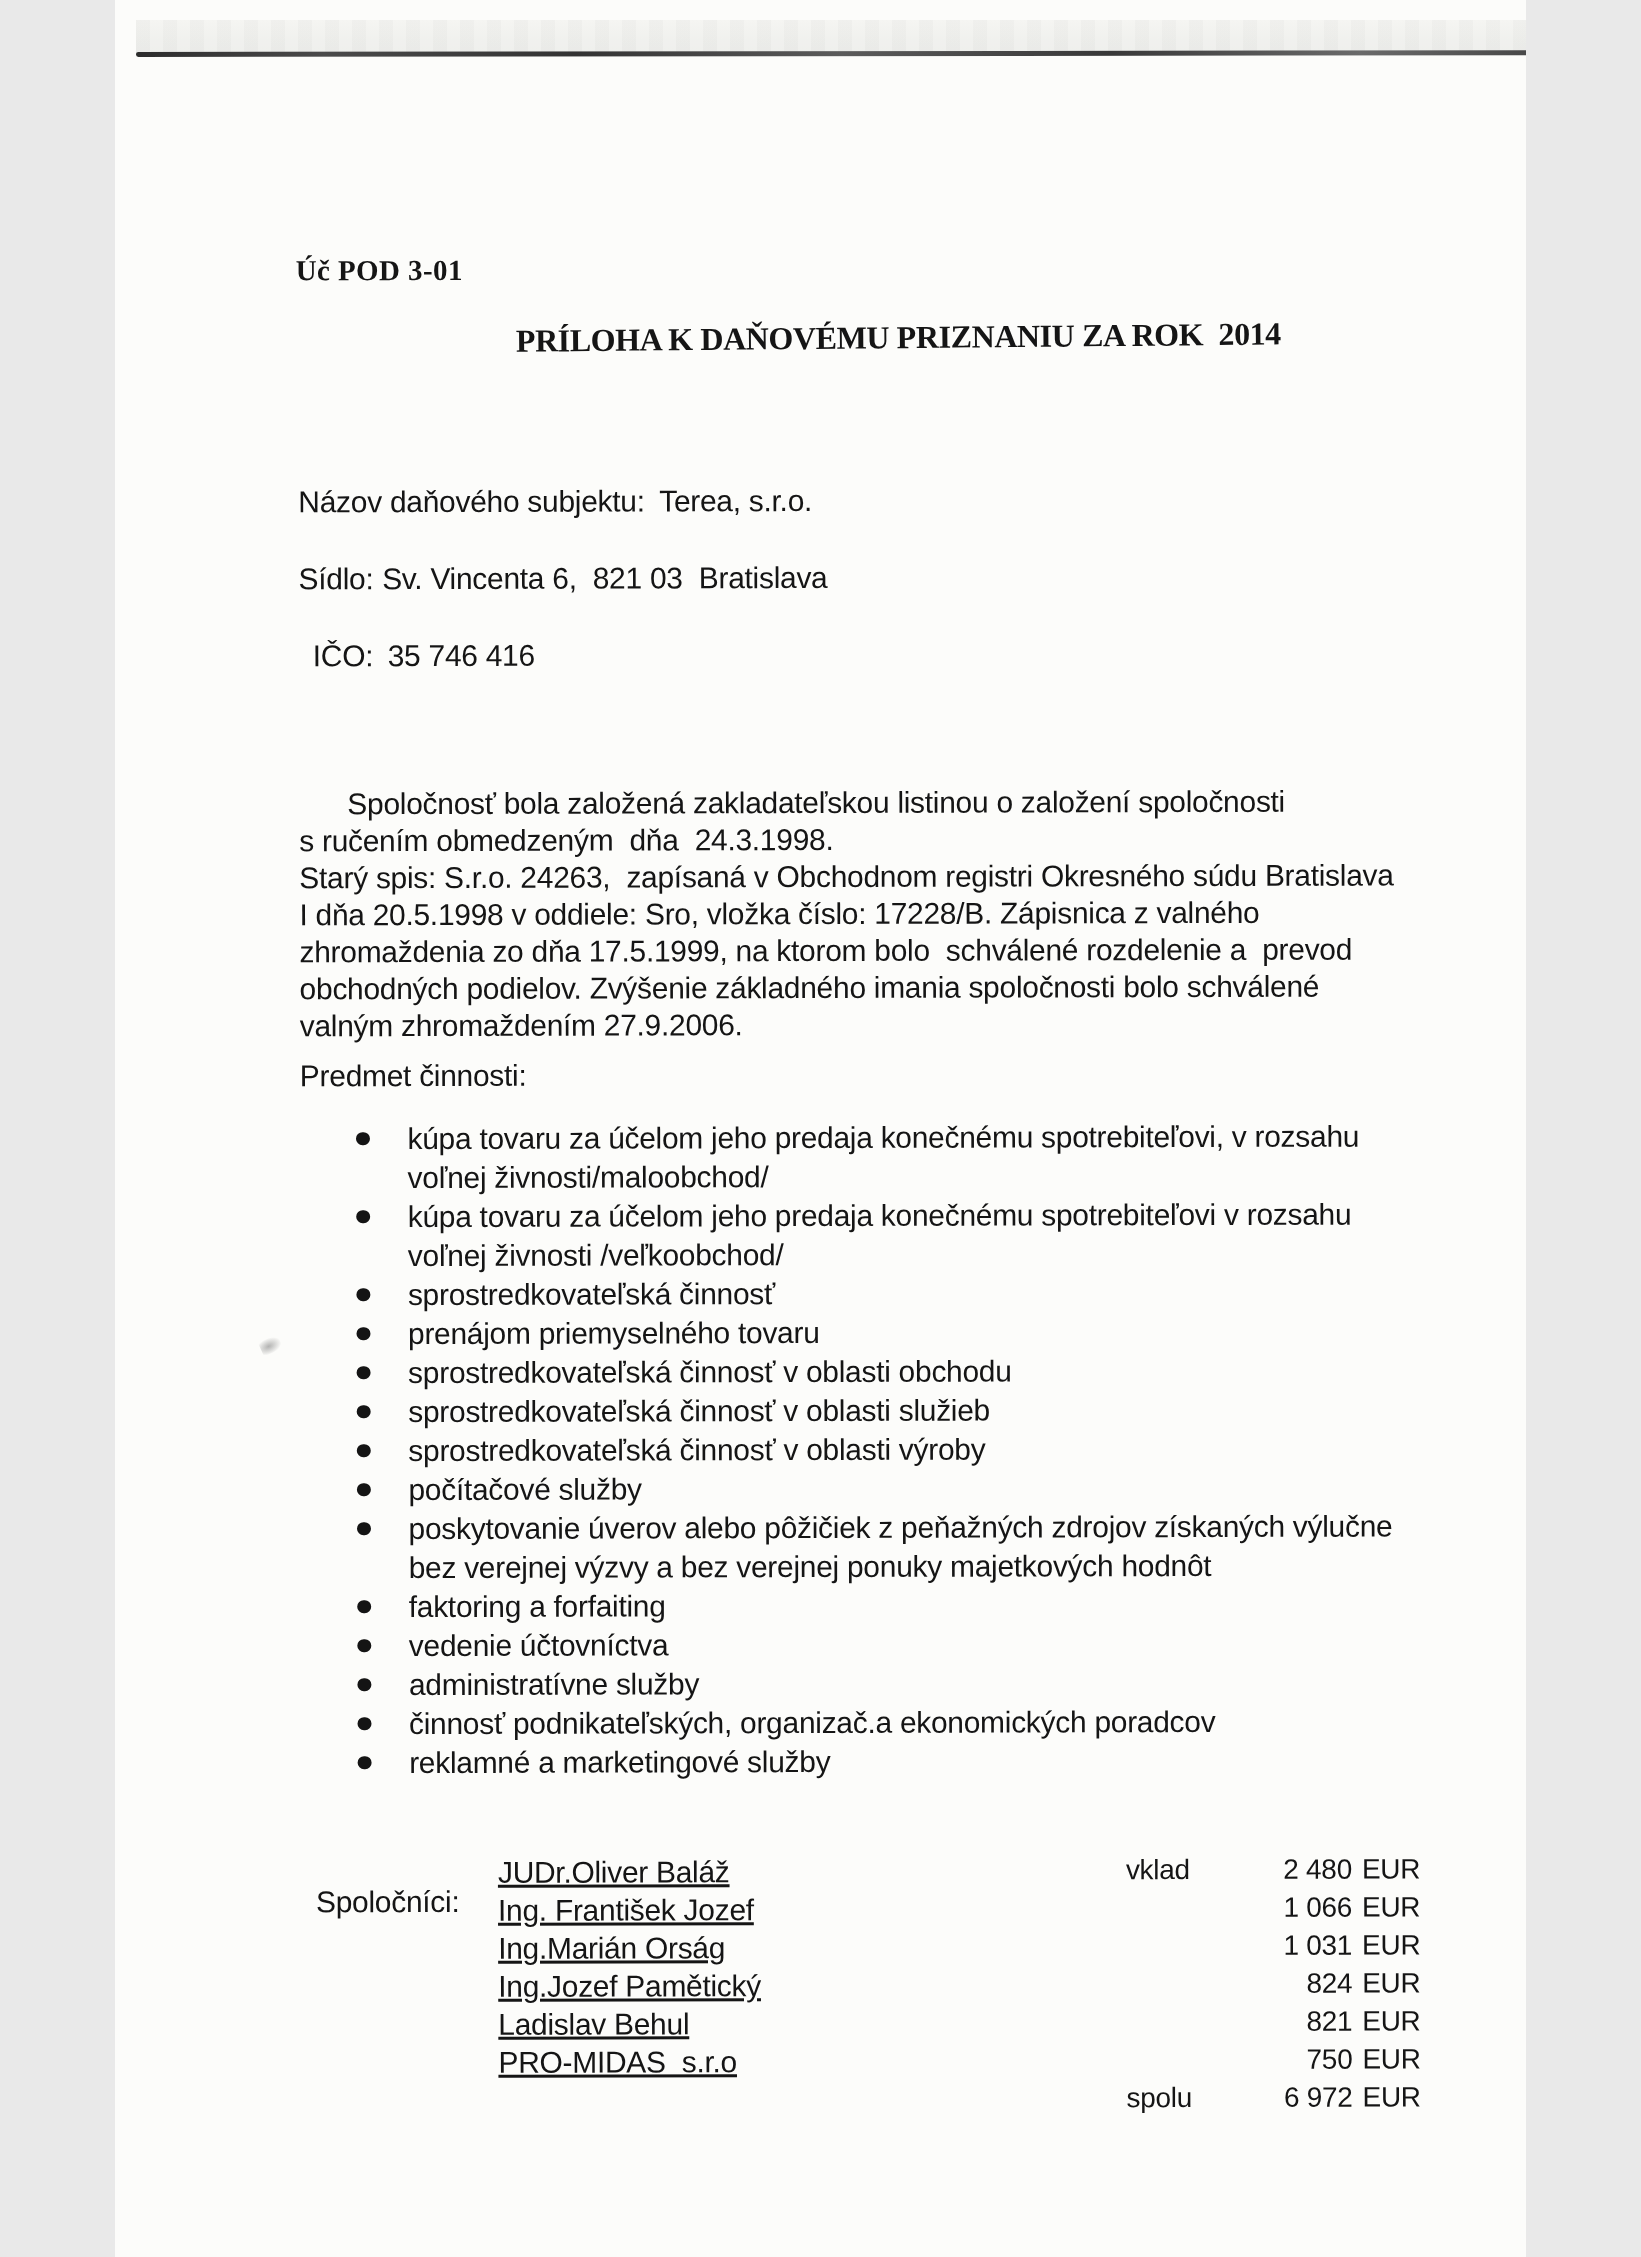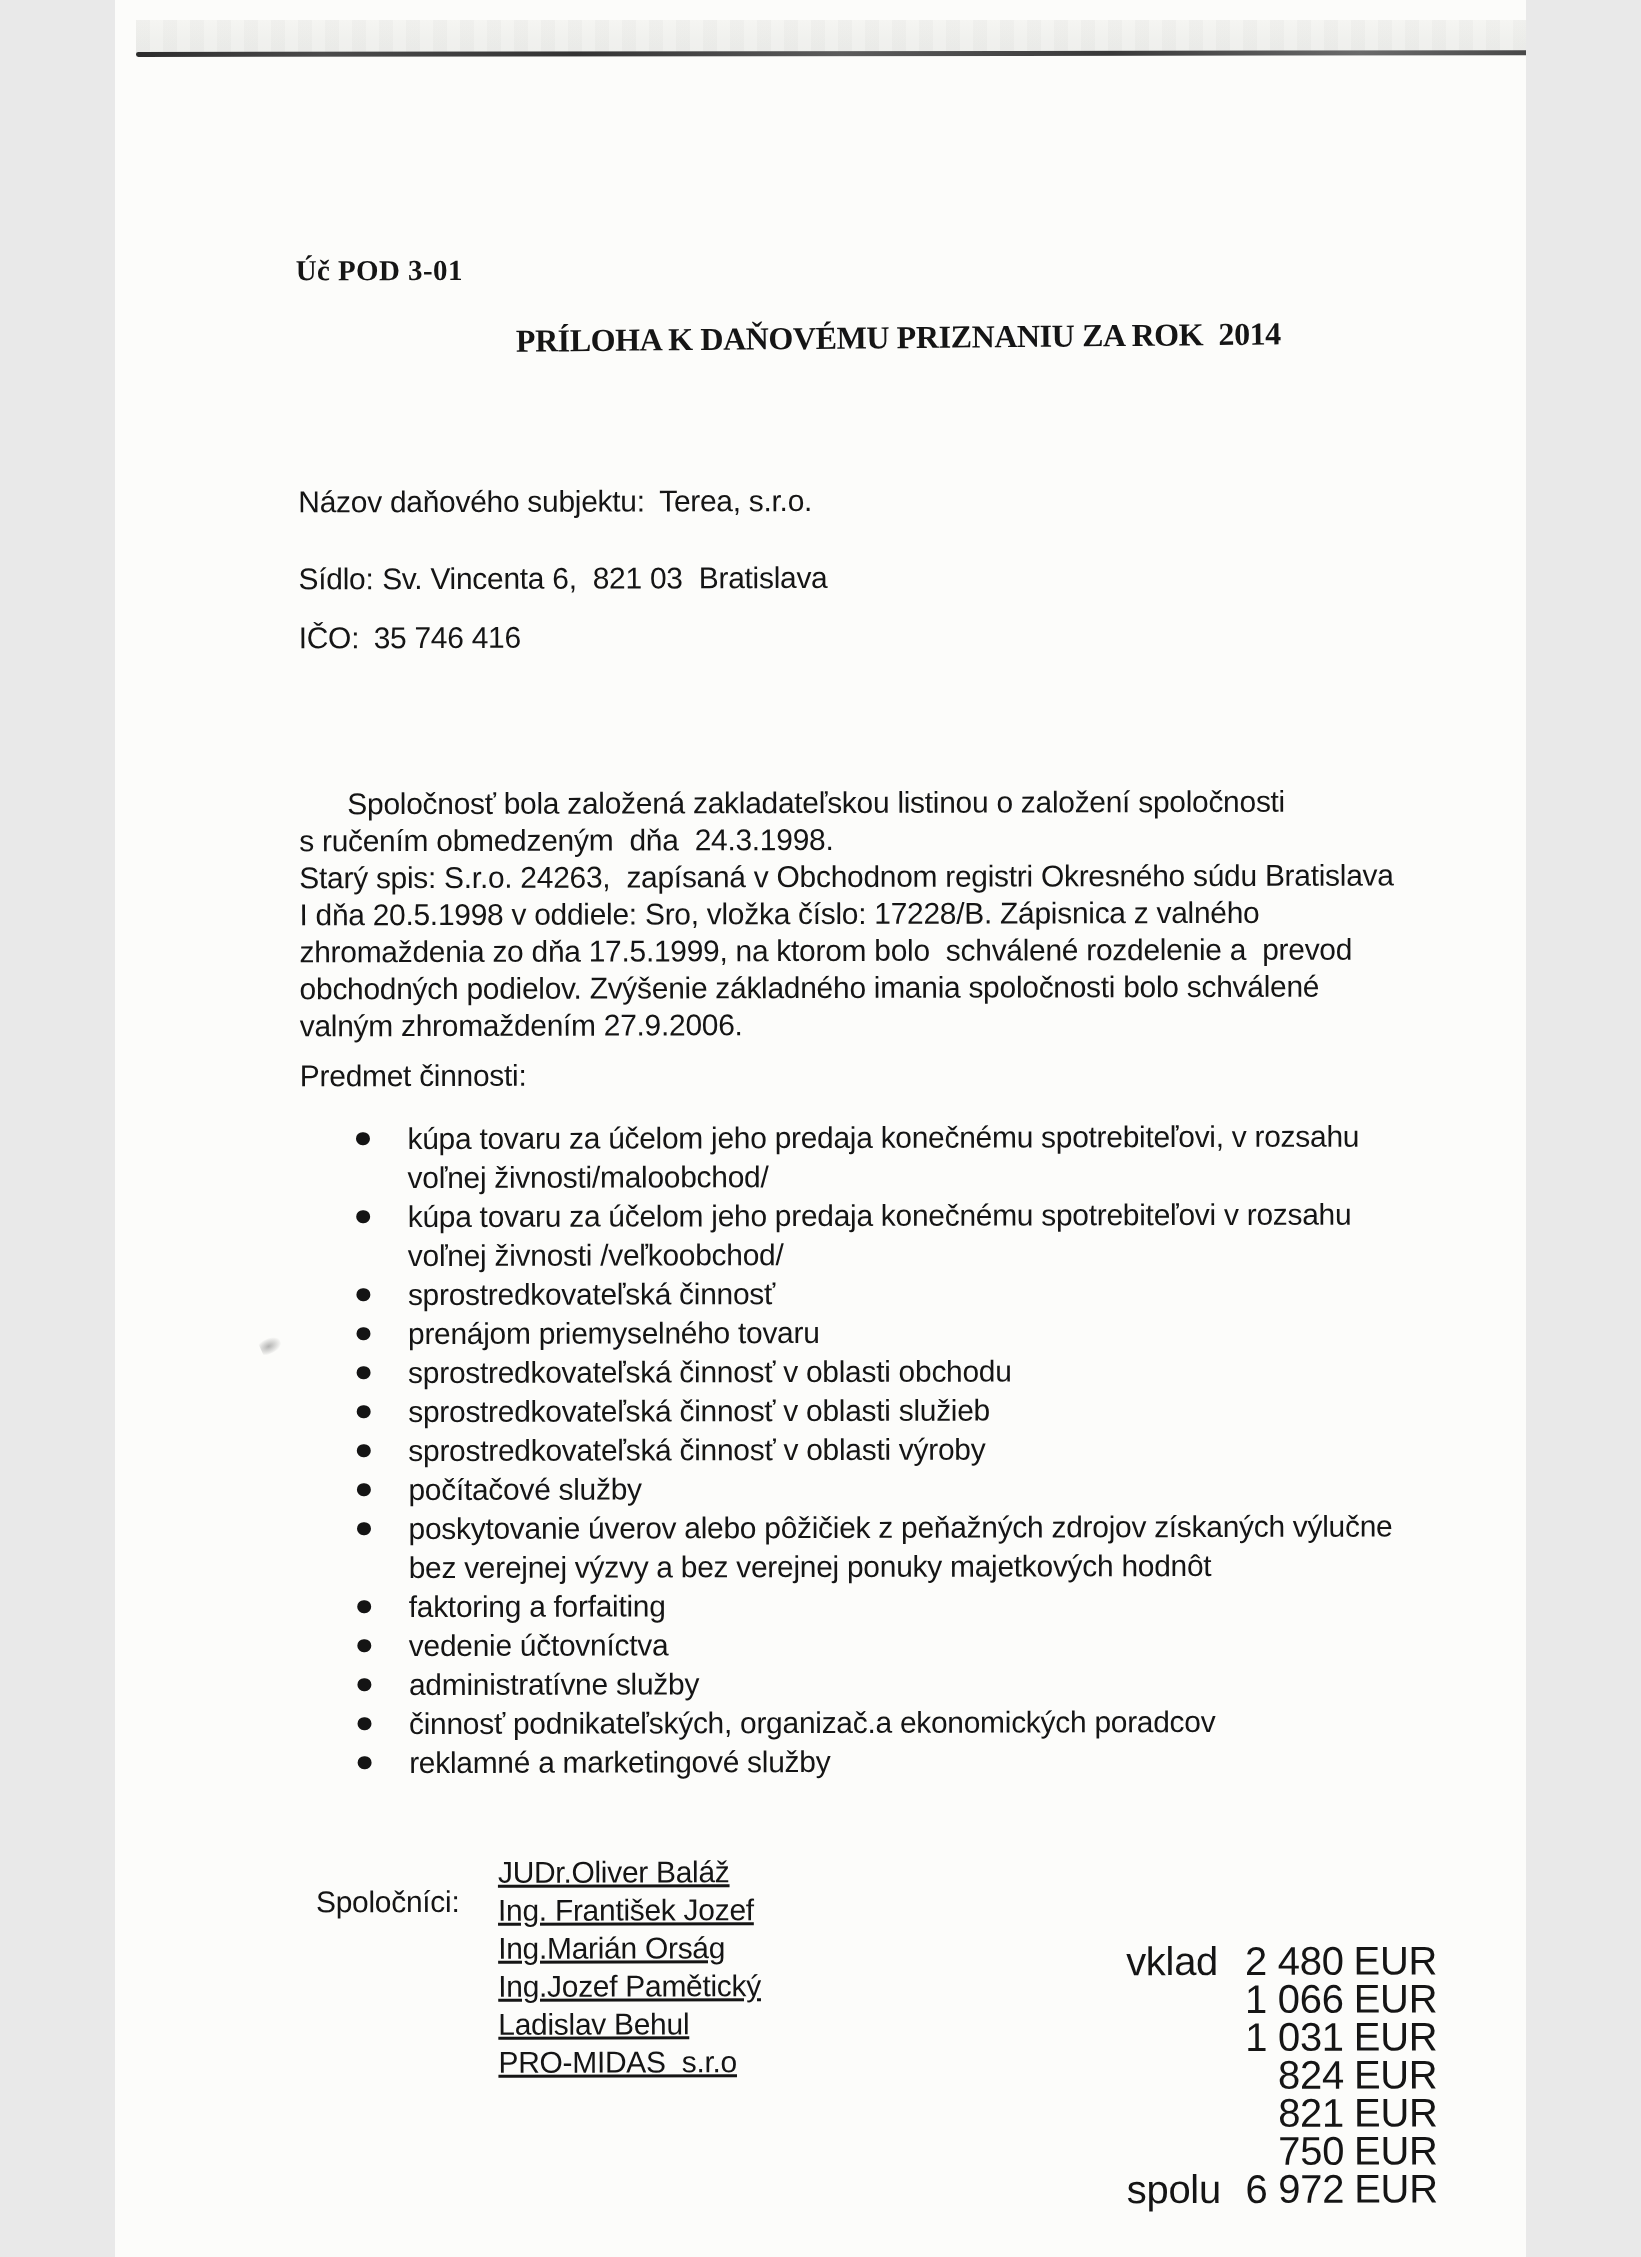--- a/index.html
+++ b/index.html
@@ -57,21 +57,21 @@
     font-family: "Liberation Serif", serif;
     font-weight: bold; font-size: 32px; letter-spacing: -0.4px;
     transform: rotate(-0.4deg); transform-origin: left center;
   }
 
   
   .info-row { position: absolute; left: 182px; font-size: 30px; letter-spacing: -0.3px; }
   .info-row .val { margin-left: 14.5px; }
   .row-name { top: 484px; }
   .row-seat { top: 561px; }
-  .row-ico  { top: 620px; }
+  .row-ico  { top: 638px; margin-left: 14px; }
 
   
   .history {
     position: absolute; left: 182px; top: 784px;
     width: 1352px;
     font-size: 30px; line-height: 37px; letter-spacing: -0.3px;
   }
 
   
   .act-heading {
@@ -98,22 +98,22 @@
   .partners-heading {
     position: absolute; left: 196px; top: 1855px;
     font-size: 30px; letter-spacing: -0.3px; margin-top: 29px;
   }
   .partners-names {
     position: absolute; left: 378px; top: 1855px;
     font-size: 30px; letter-spacing: -0.3px;
   }
   .partners-names .pname { height: 38px; text-decoration: underline; }
   .partners-amounts {
-    position: absolute; left: 1006px; top: 1940px;
-    width: 311px; font-size: 40px; letter-spacing: -0.3px;
+    position: absolute; left: 1006px; top: 1855px;
+    width: 311px; font-size: 28px; letter-spacing: -0.3px;
   }
   .amt-row { display: flex; height: 38px; }
   .amt-row .alabel { flex: 0 0 97px; text-align: left; }
   .amt-row .anum  { flex: 1 1 auto; text-align: right; }
   .amt-row .acur  { flex: 0 0 75px; margin-left: 10px; }
 </style>
 </head>
 <body>
 
 <div class="page">

